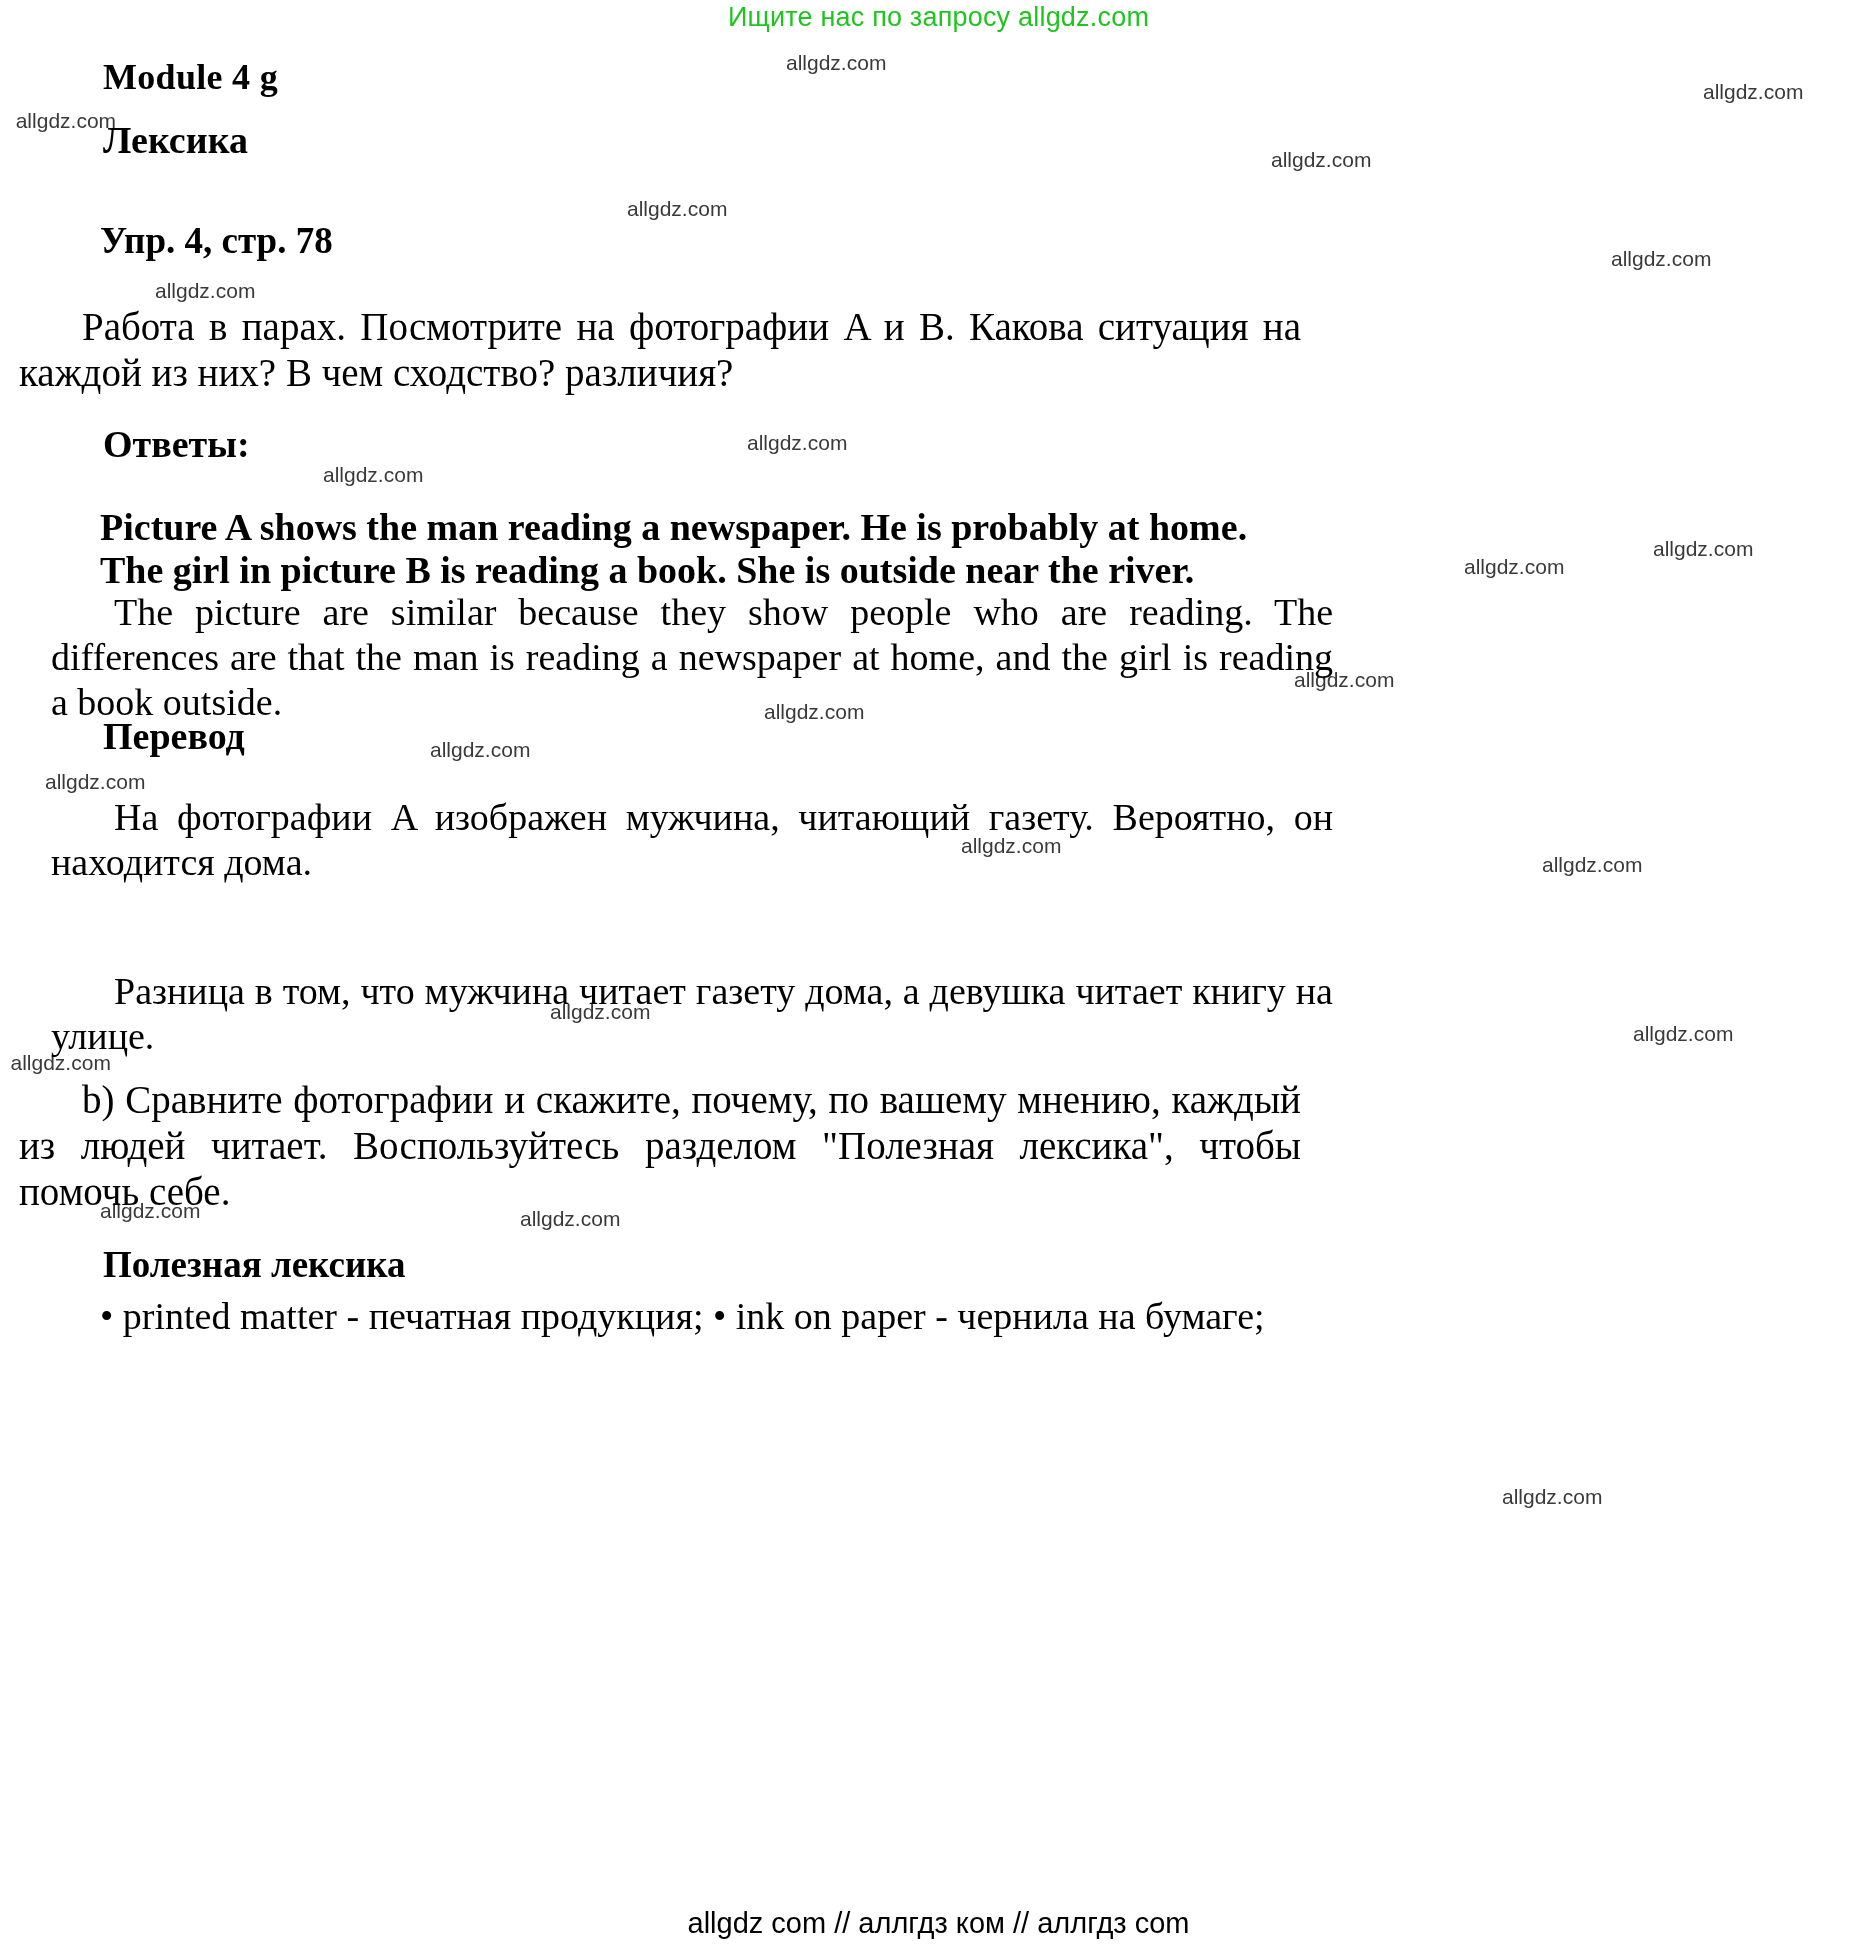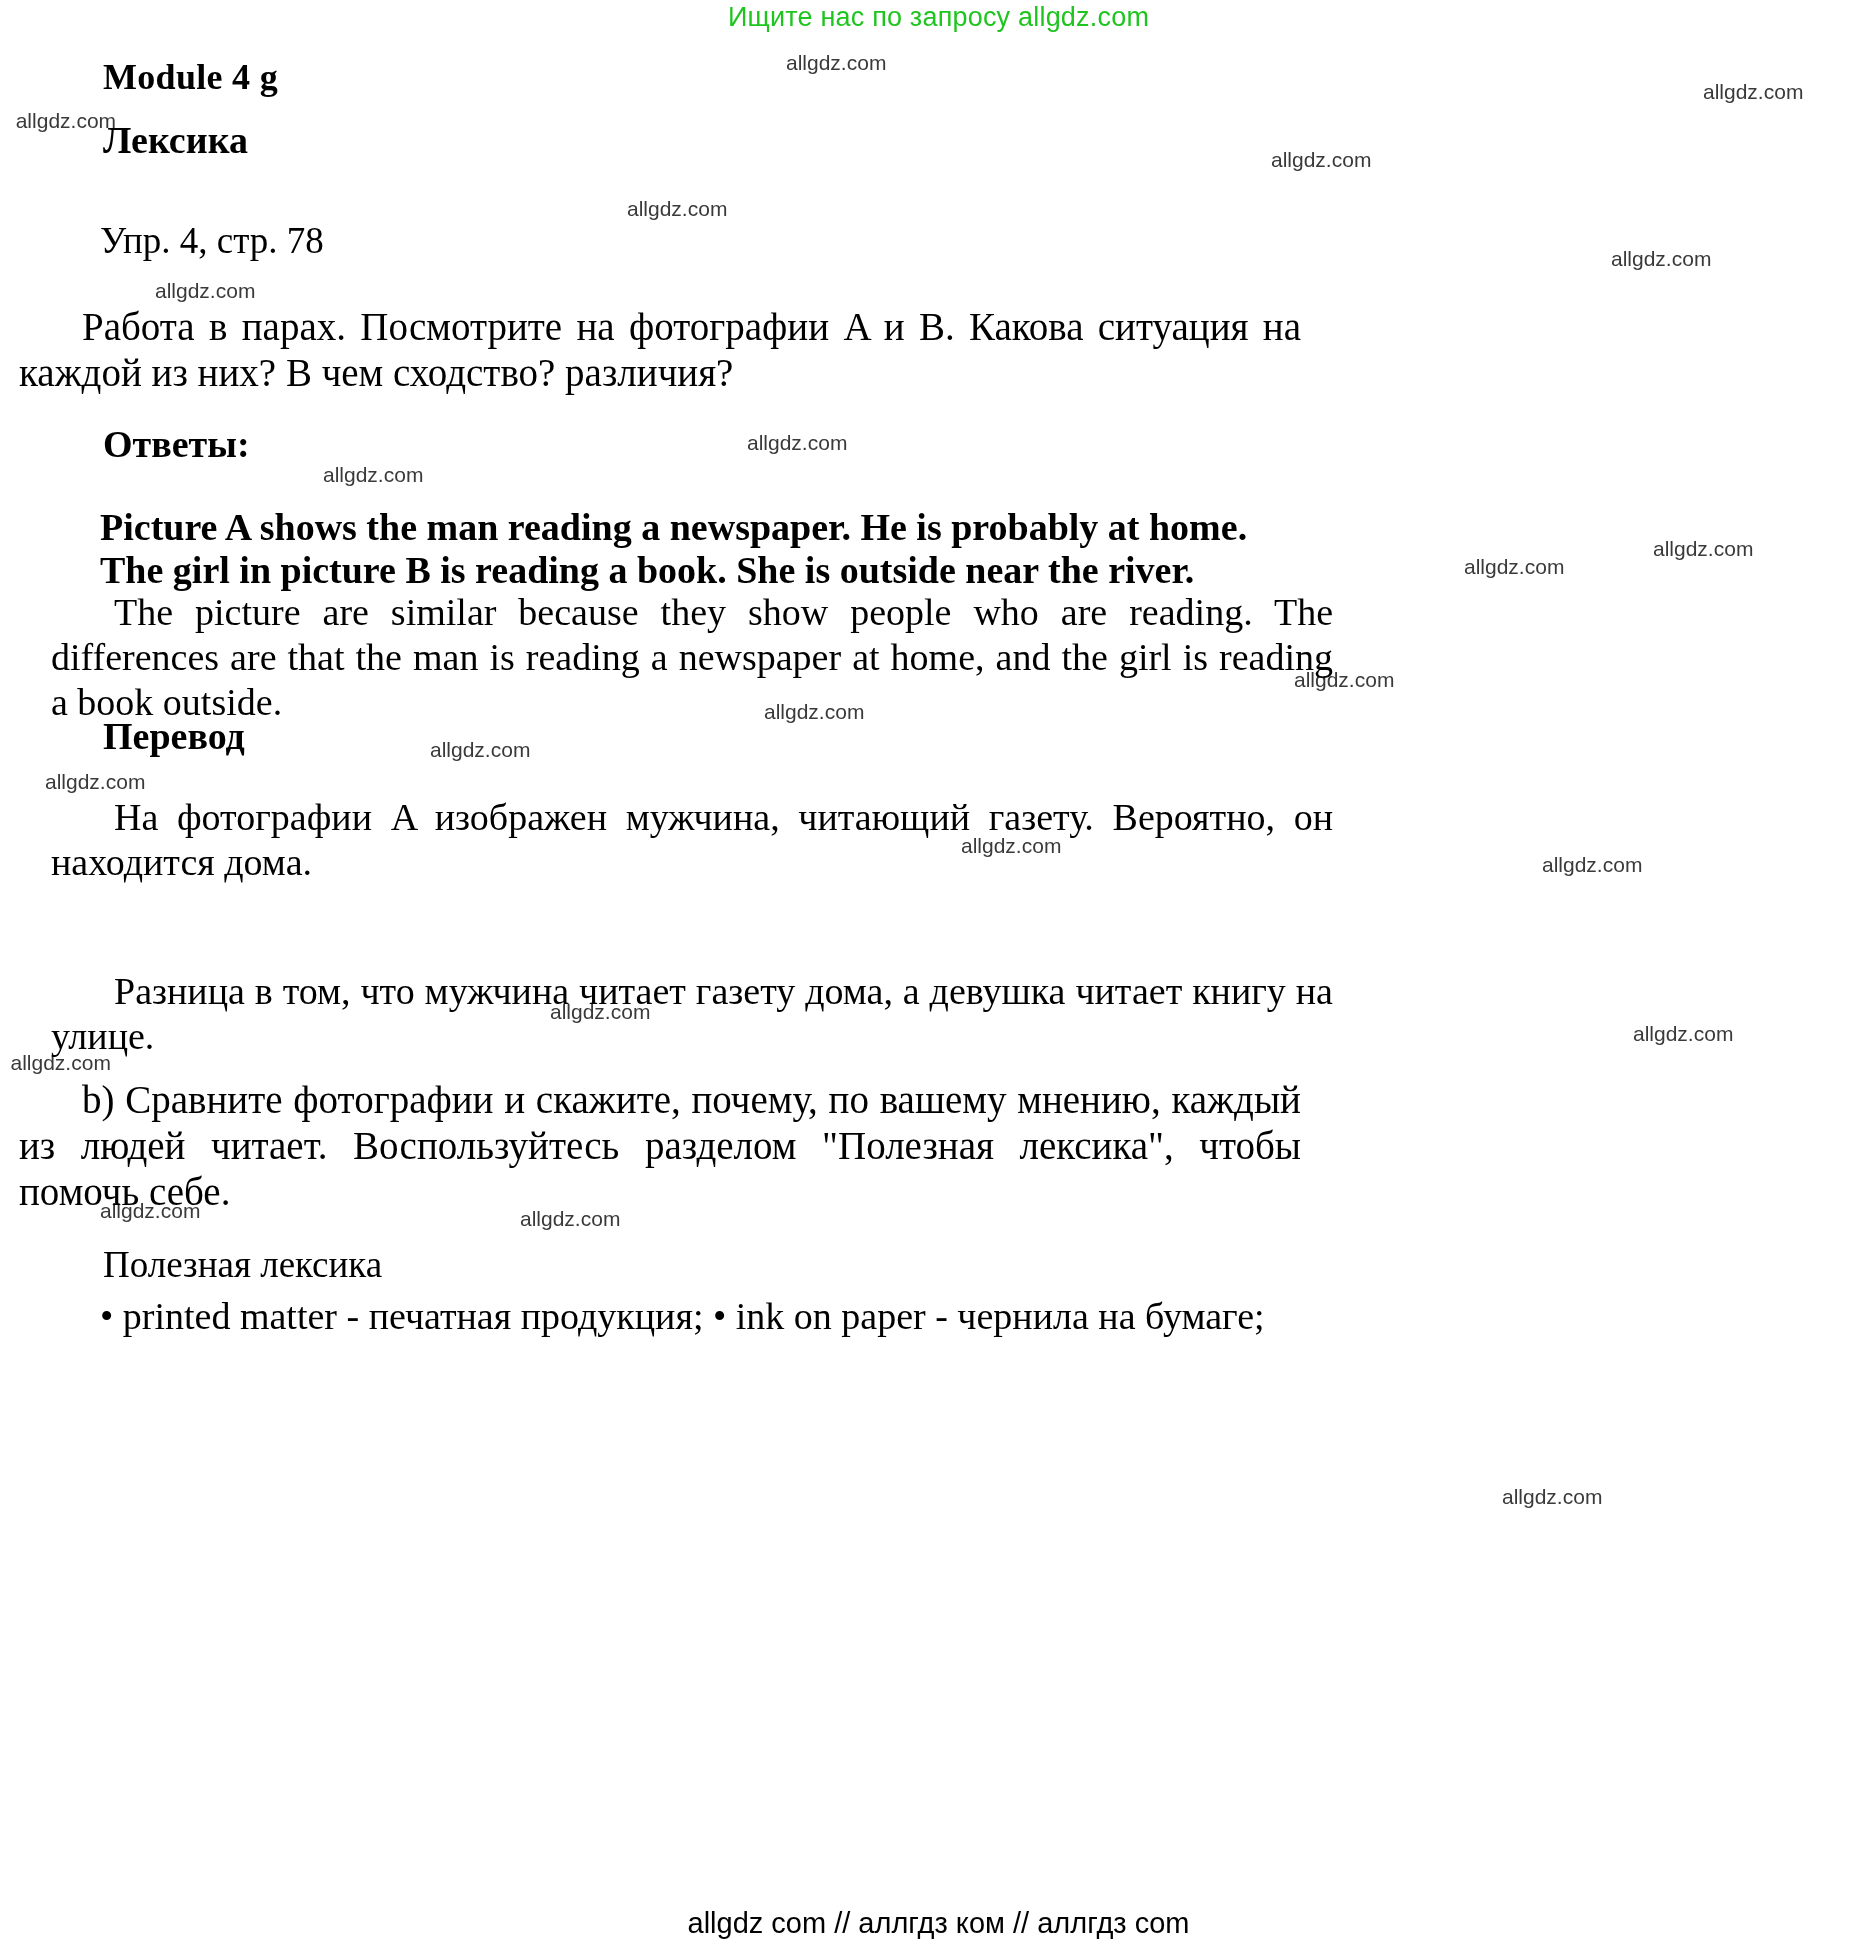--- a/index.html
+++ b/index.html
@@ -83,21 +83,21 @@
   }
 
   .h-sec {
     font-size: 38px;
     font-weight: bold;
     white-space: nowrap;
   }
 
   .h-small {
     font-size: 37px;
-    font-weight: normal;
+    font-weight: bold;
     white-space: nowrap;
     text-align: center;
   }
 
   .para-bold {
     font-size: 39px;
     font-weight: normal;
     line-height: 1.18;
     text-align: justify;
     text-indent: 63px;

